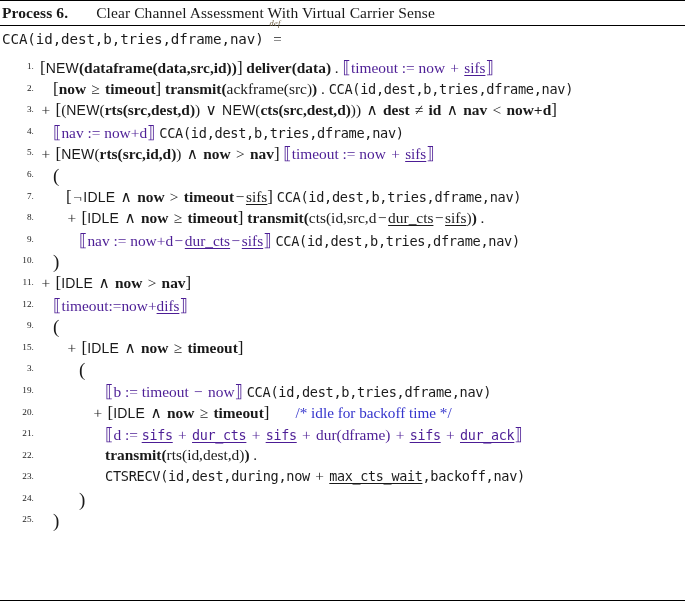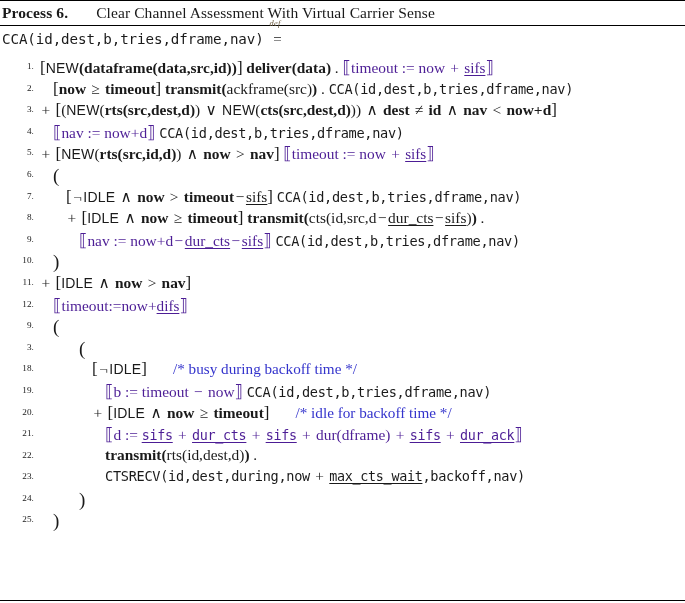--- a/index.html
+++ b/index.html
@@ -285,31 +285,31 @@
       <span class="lnum">12.</span>
       <span class="code i1"><span class="asg"><span class="dbrk" style="letter-spacing: 0px; padding-right: 0px;">⟦</span><span class="rm">timeout:=now+</span><span class="cst">difs</span><span class="dbrk2" style="letter-spacing: 0px; padding-right: 0px;">⟧</span></span></span>
     </div>
 
     <div class="row">
       <span class="lnum">9.</span>
       <span class="code i1"><span class="paren">(</span></span>
     </div>
 
 
+    <div class="row">
+      <span class="lnum">15.</span>
+      <span class="code i2"><span class="op">+</span> <span class="brk">[</span><span class="sc">IDLE</span> <span class="op">∧</span> <span class="bf">now</span> <span class="op">≥</span> <span class="bf">timeout</span><span class="brk">]</span></span>
+    </div>
 
 
     <div class="row">
       <span class="lnum">3.</span>
       <span class="code i3"><span class="paren">(</span></span>
     </div>
 
-    <div class="row">
-      <span class="lnum">18.</span>
-      <span class="code i4"><span class="brk">[</span><span class="op">¬</span><span class="sc">IDLE</span><span class="brk">]</span><span class="sp3"></span><span class="cmt">/* busy during backoff time */</span></span>
-    </div>
 
     <div class="row">
       <span class="lnum">19.</span>
       <span class="code i5"><span class="asg"><span class="dbrk" style="letter-spacing: 0px; padding-right: 0px;">⟦</span><span class="rm">b</span> <span class="rm">:=</span> <span class="rm">timeout</span> <span class="op">−</span> <span class="rm">now</span><span class="dbrk2" style="letter-spacing: 0px; padding-right: 0px;">⟧</span></span> <span class="mono">CCA(id,dest,b,tries,dframe,nav)</span></span>
     </div>
 
     <div class="row">
       <span class="lnum">20.</span>
       <span class="code i4"><span class="op">+</span> <span class="brk">[</span><span class="sc">IDLE</span> <span class="op">∧</span> <span class="bf">now</span> <span class="op">≥</span> <span class="bf">timeout</span><span class="brk">]</span><span class="sp3"></span><span class="cmt">/* idle for backoff time */</span></span>
     </div>

